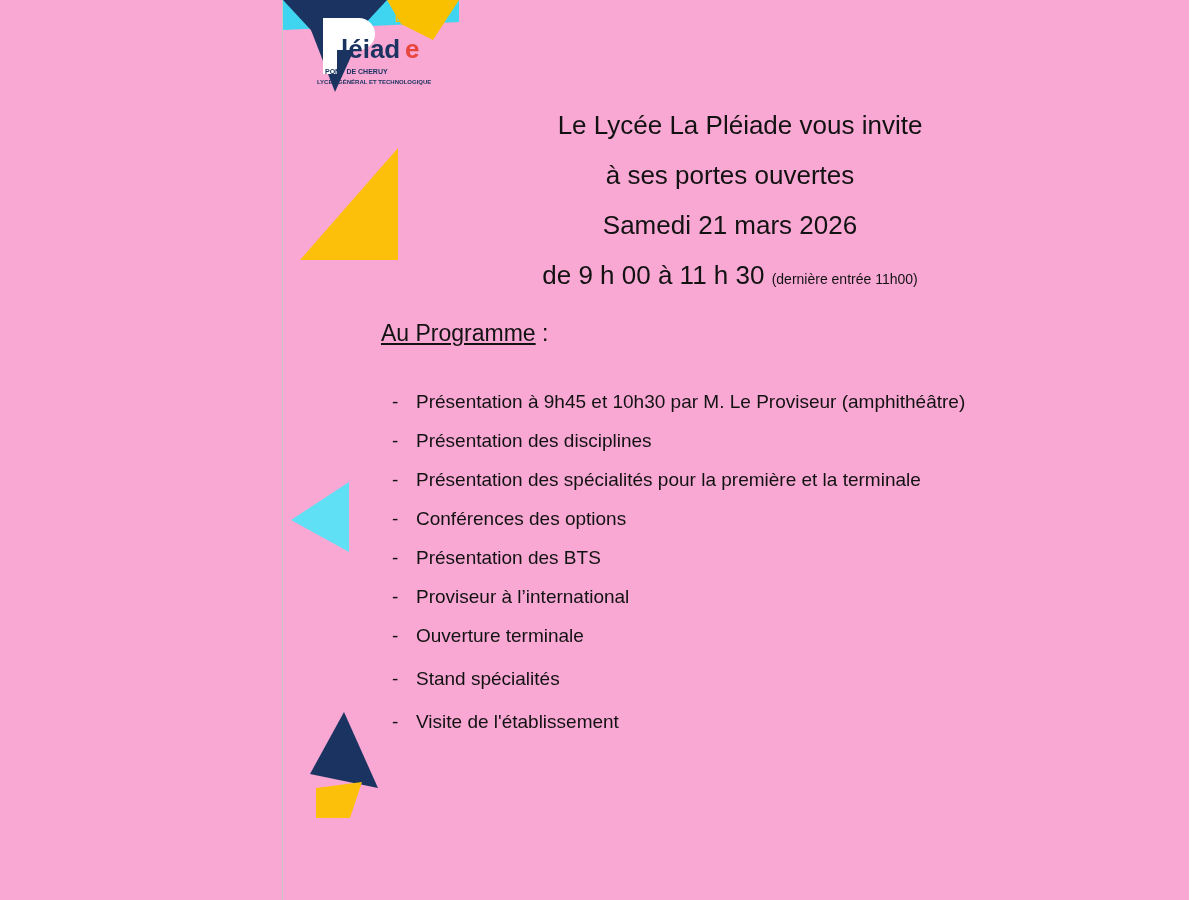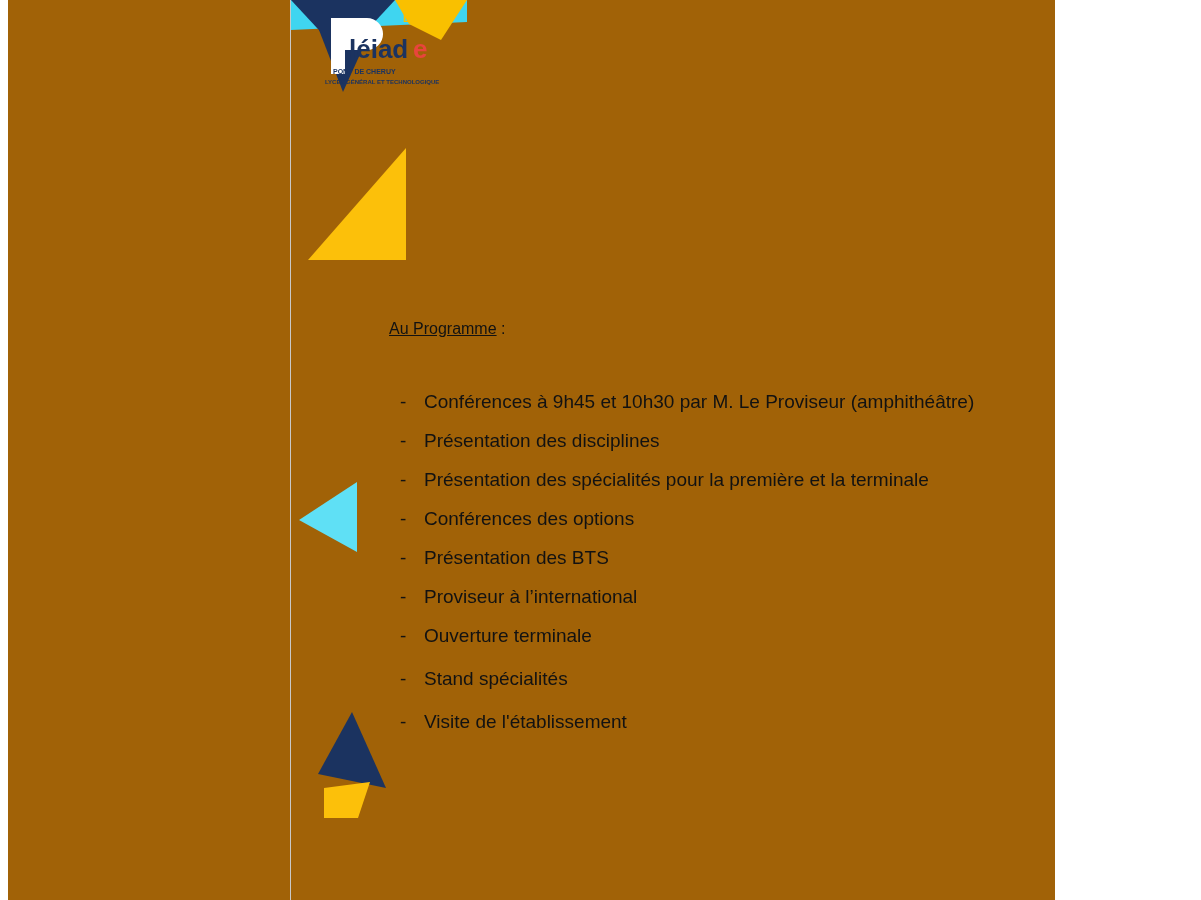--- a/index.html
+++ b/index.html
@@ -11,24 +11,24 @@
     width: 1201px;
     height: 900px;
     font-family: "Liberation Sans", sans-serif;
     color: #111111;
     overflow: hidden;
     position: relative;
   }
 
   #page {
     position: absolute;
-    left: 8px; top: 0;
-    width: 1047px;
+    left: 0; top: 0;
+    width: 1189px;
     height: 900px;
-    background: #a16207;
+    background: #f9a8d4;
   }
 
   
   .page-rule {
     position: absolute;
     left: 282px;
     top: 0;
     width: 1px;
     height: 900px;
     background: #c8c8c8;
@@ -73,21 +73,21 @@
   .headline .small {
     font-size: 14px;
     vertical-align: baseline;
   }
 
   
   .section-title {
     position: absolute;
     left: 381px;
     top: 320px;
-    font-size: 16px;
+    font-size: 23px;
     color: #121212;
   }
   .section-title .u { text-decoration: underline; }
 
   
   .programme {
     position: absolute;
     left: 392px;
     top: 382px;
     width: 620px;
@@ -157,30 +157,39 @@
   </div>
 
   <div class="shape shape-navy-arrow">
     <svg width="78" height="108" viewBox="0 0 78 108" xmlns="http://www.w3.org/2000/svg">
       <polygon points="36,0 70,76 2,62" fill="#1b3360"></polygon>
       <polygon points="8,76 54,70 42,106 8,106" fill="#fcc00a"></polygon>
       <polygon points="16,84 46,80 38,100 16,100" fill="#ffffff" opacity="0"></polygon>
     </svg>
   </div>
 
+  <div class="headline">
+    <div class="line l1">Le Lycée La Pléiade vous invite</div>
+    <div class="line l2">à ses portes ouvertes</div>
+    <div class="line l3">Samedi 21 mars 2026</div>
+    <div class="line l4">
+      <span>de 9 h 00 à 11 h 30</span>
+      <span class="small">(dernière entrée 11h00)</span>
+    </div>
+  </div>
 
   <div class="section-title">
     <span class="u">Au Programme</span><span> :</span>
   </div>
 
   <div class="programme">
 
     <div class="prog-item">
       <span class="dash">-</span>
-      <span class="txt">Conférences à 9h45 et 10h30 par M. Le Proviseur (amphithéâtre)</span>
+      <span class="txt">Présentation à 9h45 et 10h30 par M. Le Proviseur (amphithéâtre)</span>
     </div>
 
     <div class="prog-item">
       <span class="dash">-</span>
       <span class="txt">Présentation des disciplines</span>
     </div>
 
     <div class="prog-item">
       <span class="dash">-</span>
       <span class="txt">Présentation des spécialités pour la première et la terminale</span>

